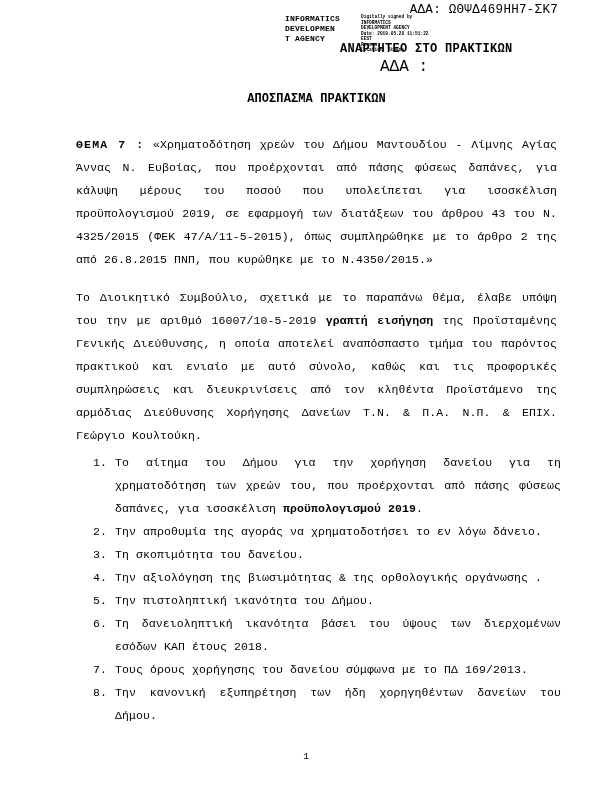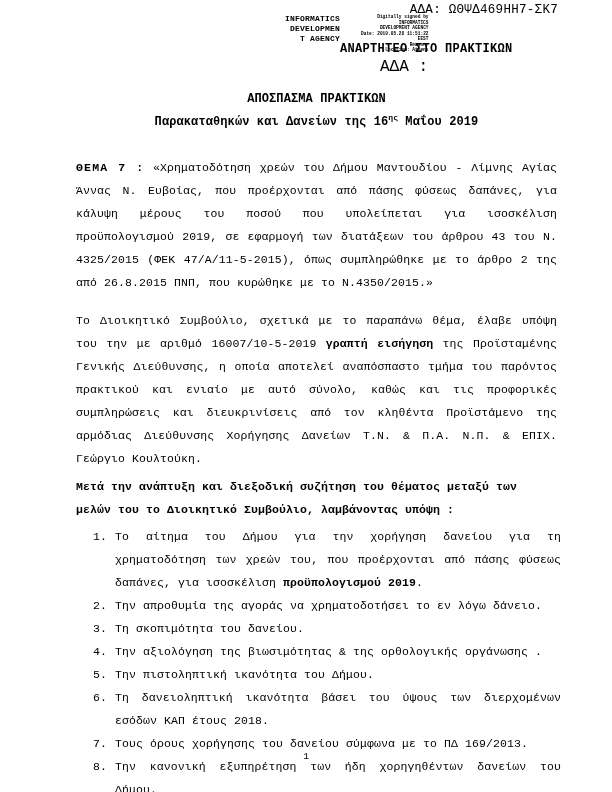--- a/index.html
+++ b/index.html
@@ -22,21 +22,20 @@
     font-size: 12.5px;
     letter-spacing: 0.3px;
     white-space: nowrap;
   }
   .stamp {
     position: absolute;
     left: 285px;
     top: 14px;
     display: flex;
     gap: 21px;
-    text-align: right;
   }
   .stamp-agency {
     font-size: 8px;
     font-weight: 700;
     line-height: 10px;
     white-space: pre-line;
     letter-spacing: 0.2px;
   }
   .stamp-signature {
     font-size: 4.5px;
@@ -123,28 +122,26 @@
 Location: Athens</div>
   </div>
 
   <div class="anartiteo">ΑΝΑΡΤΗΤΕΟ ΣΤΟ ΠΡΑΚΤΙΚΩΝ</div>
   <div class="ada-label">ΑΔΑ :</div>
 
   <div class="content">
 
     <div class="doc-title">
       <span class="t-line">ΑΠΟΣΠΑΣΜΑ ΠΡΑΚΤΙΚΩΝ</span>
-      <span class="t-line"><span>Παρακαταθηκών και Δανείων της 16</span><sup>ης</sup><span> Μαΐου 2019</span></span>
     </div>
 
     <p class="para theme-para"><span class="theme-label">ΘΕΜΑ 7 :</span><span> «Χρηματοδότηση χρεών του Δήμου Μαντουδίου - Λίμνης Αγίας Άννας Ν. Ευβοίας, που προέρχονται από πάσης φύσεως δαπάνες, για κάλυψη μέρους του ποσού που υπολείπεται για ισοσκέλιση προϋπολογισμού 2019, σε εφαρμογή των διατάξεων του άρθρου 43 του Ν. 4325/2015 (ΦΕΚ 47/Α/11-5-2015), όπως συμπληρώθηκε με το άρθρο 2 της από 26.8.2015 ΠΝΠ, που κυρώθηκε με το Ν.4350/2015.»</span></p>
 
     <p class="para body-para"><span>Το Διοικητικό Συμβούλιο, σχετικά με το παραπάνω θέμα, έλαβε υπόψη του την με αριθμό 16007/10-5-2019 </span><span class="b">γραπτή εισήγηση</span><span> της Προϊσταμένης Γενικής Διεύθυνσης, η οποία αποτελεί αναπόσπαστο τμήμα του παρόντος πρακτικού και ενιαίο με αυτό σύνολο, καθώς και τις προφορικές συμπληρώσεις και διευκρινίσεις από τον κληθέντα Προϊστάμενο της αρμόδιας Διεύθυνσης Χορήγησης Δανείων Τ.Ν. &amp; Π.Α. Ν.Π. &amp; ΕΠΙΧ. Γεώργιο Κουλτούκη.</span></p>
 
-    <p class="para bold-intro">Μετά την ανάπτυξη και διεξοδική συζήτηση του θέματος μεταξύ των μελών του το Διοικητικό Συμβούλιο, λαμβάνοντας υπόψη  :</p>
 
     <ol class="considerations">
       <li><span>Το αίτημα του Δήμου  για την χορήγηση δανείου για τη χρηματοδότηση των χρεών του, που προέρχονται από πάσης φύσεως δαπάνες, για ισοσκέλιση </span><span class="b">προϋπολογισμού 2019</span><span>.</span></li>
       <li>Την απροθυμία της αγοράς να χρηματοδοτήσει το εν λόγω δάνειο.</li>
       <li>Τη σκοπιμότητα του δανείου.</li>
       <li>Την αξιολόγηση της βιωσιμότητας &amp; της ορθολογικής οργάνωσης .</li>
       <li>Την πιστοληπτική ικανότητα του Δήμου.</li>
       <li>Τη δανειοληπτική ικανότητα  βάσει του ύψους των διερχομένων εσόδων ΚΑΠ έτους 2018.</li>
       <li>Τους όρους χορήγησης του δανείου σύμφωνα με το ΠΔ 169/2013.</li>
       <li>Την κανονική εξυπηρέτηση των  ήδη χορηγηθέντων δανείων του Δήμου.</li>

